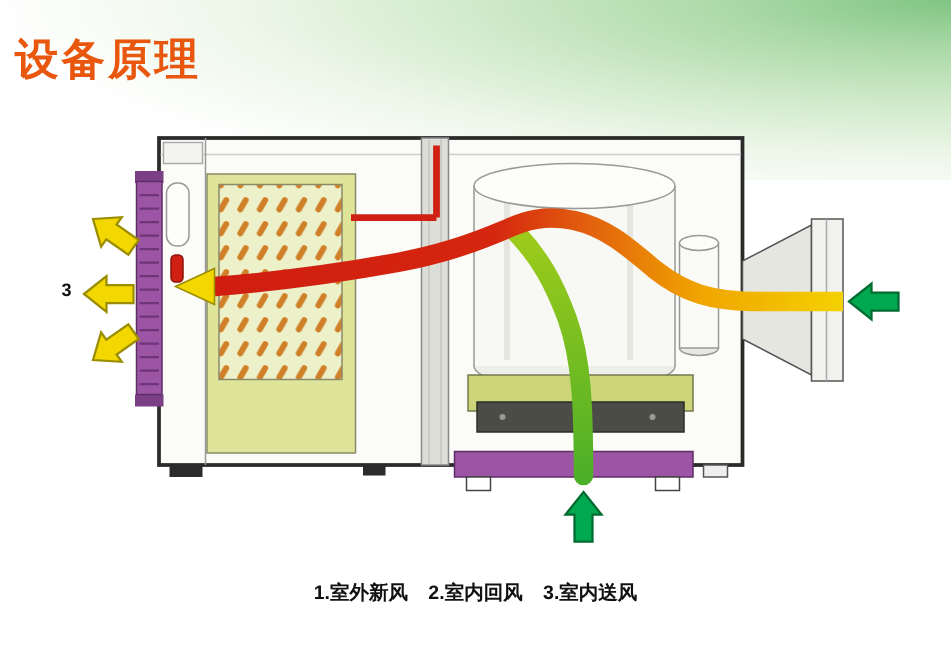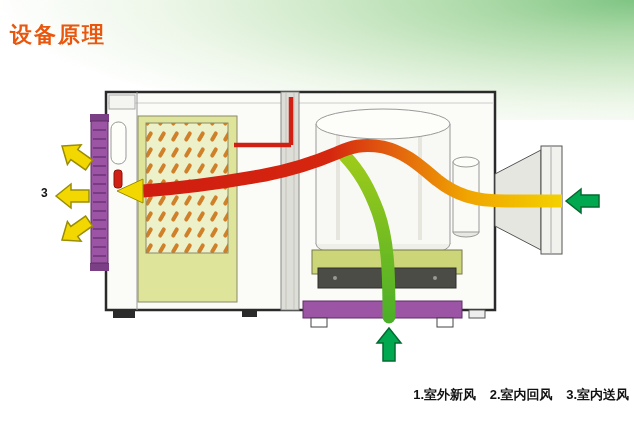--- a/index.html
+++ b/index.html
@@ -7,25 +7,25 @@
     position:relative;width:634px;height:433px;background:#ffffff;overflow:hidden;
     font-family:"Liberation Sans","DejaVu Sans",sans-serif;
   }
   .bg-gradient{
     position:absolute;top:0;left:0;right:0;height:120px;pointer-events:none;
     background:radial-gradient(130% 150% at 100% 0%,
       #7fc583 0%, #abd9a7 18%, #d3ebcd 40%, #eef7ea 58%, rgba(255,255,255,0) 78%);
   }
   .page-title{
     position:absolute;top:20px;left:10px;margin:0;
-    font-size:22px;font-weight:bold;color:#e8570d;letter-spacing:2px;
+    font-size:29px;font-weight:bold;color:#e8570d;letter-spacing:2px;
   }
   .diagram-svg{position:absolute;top:0;left:0;}
   .legend-caption{
-    position:absolute;top:386px;left:0;right:0;text-align:right;
+    position:absolute;top:386px;left:0;right:0;text-align:center;
     font-size:13px;font-weight:bold;color:#111;
   }
   .legend-caption span{margin:0 5px;}
 </style>
 </head>
 <body>
 
 <div class="stage">
   <div class="bg-gradient"></div>
 

